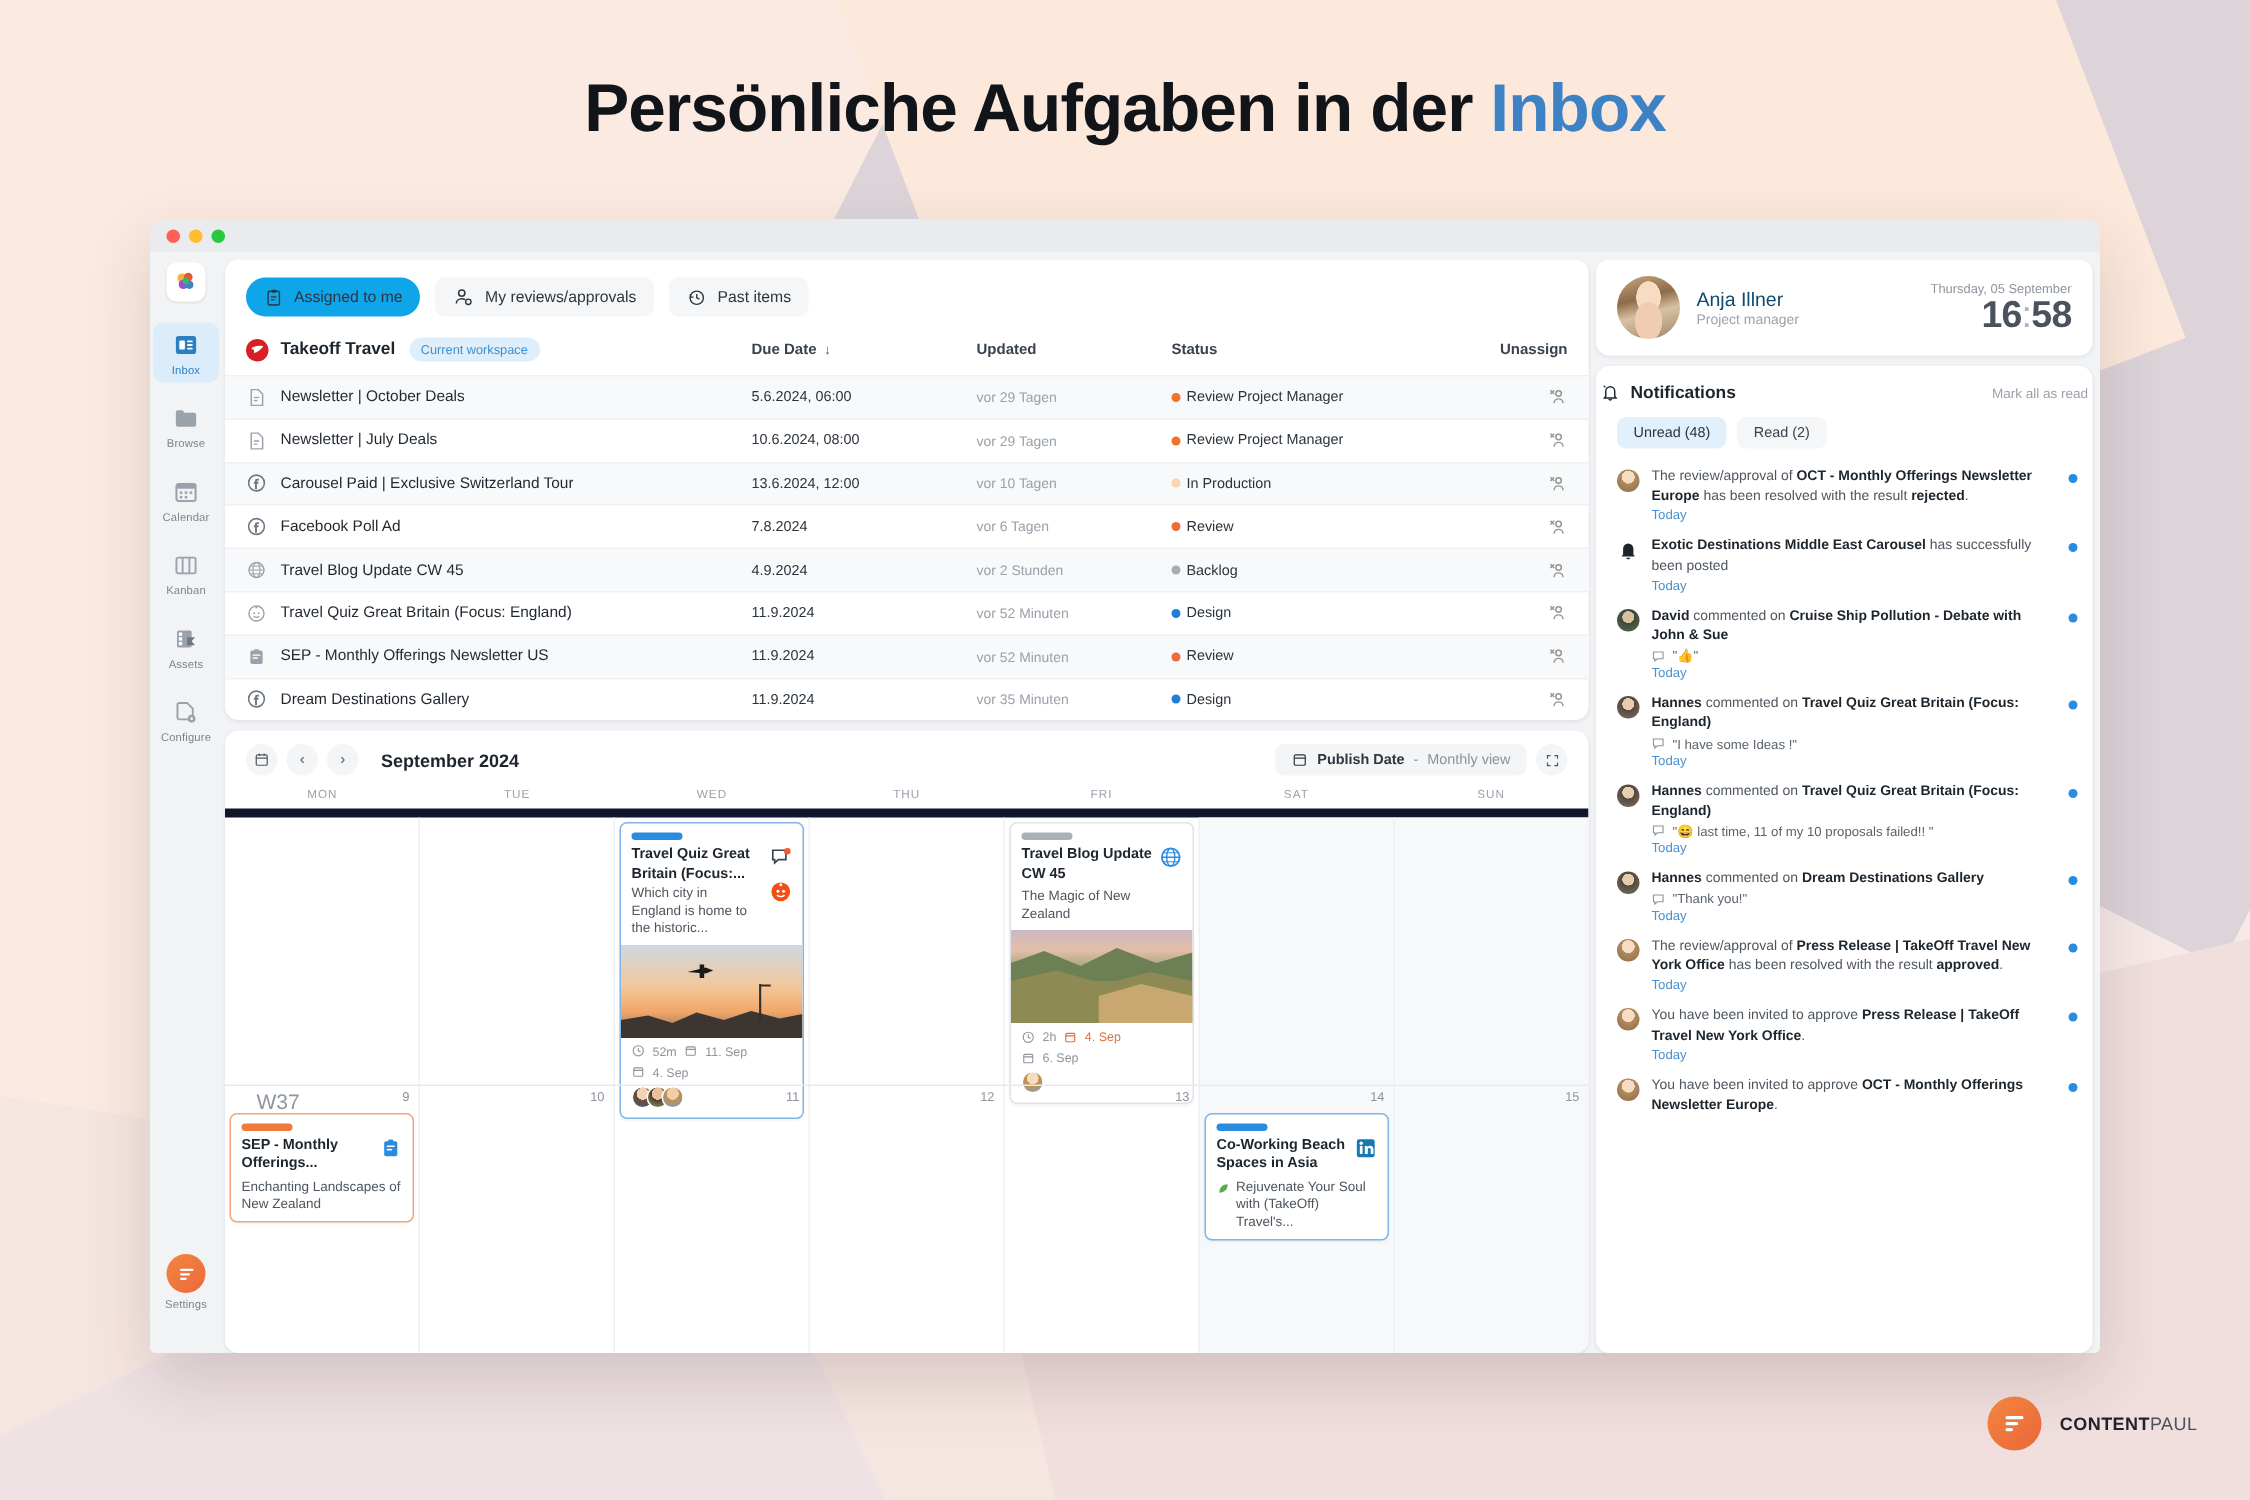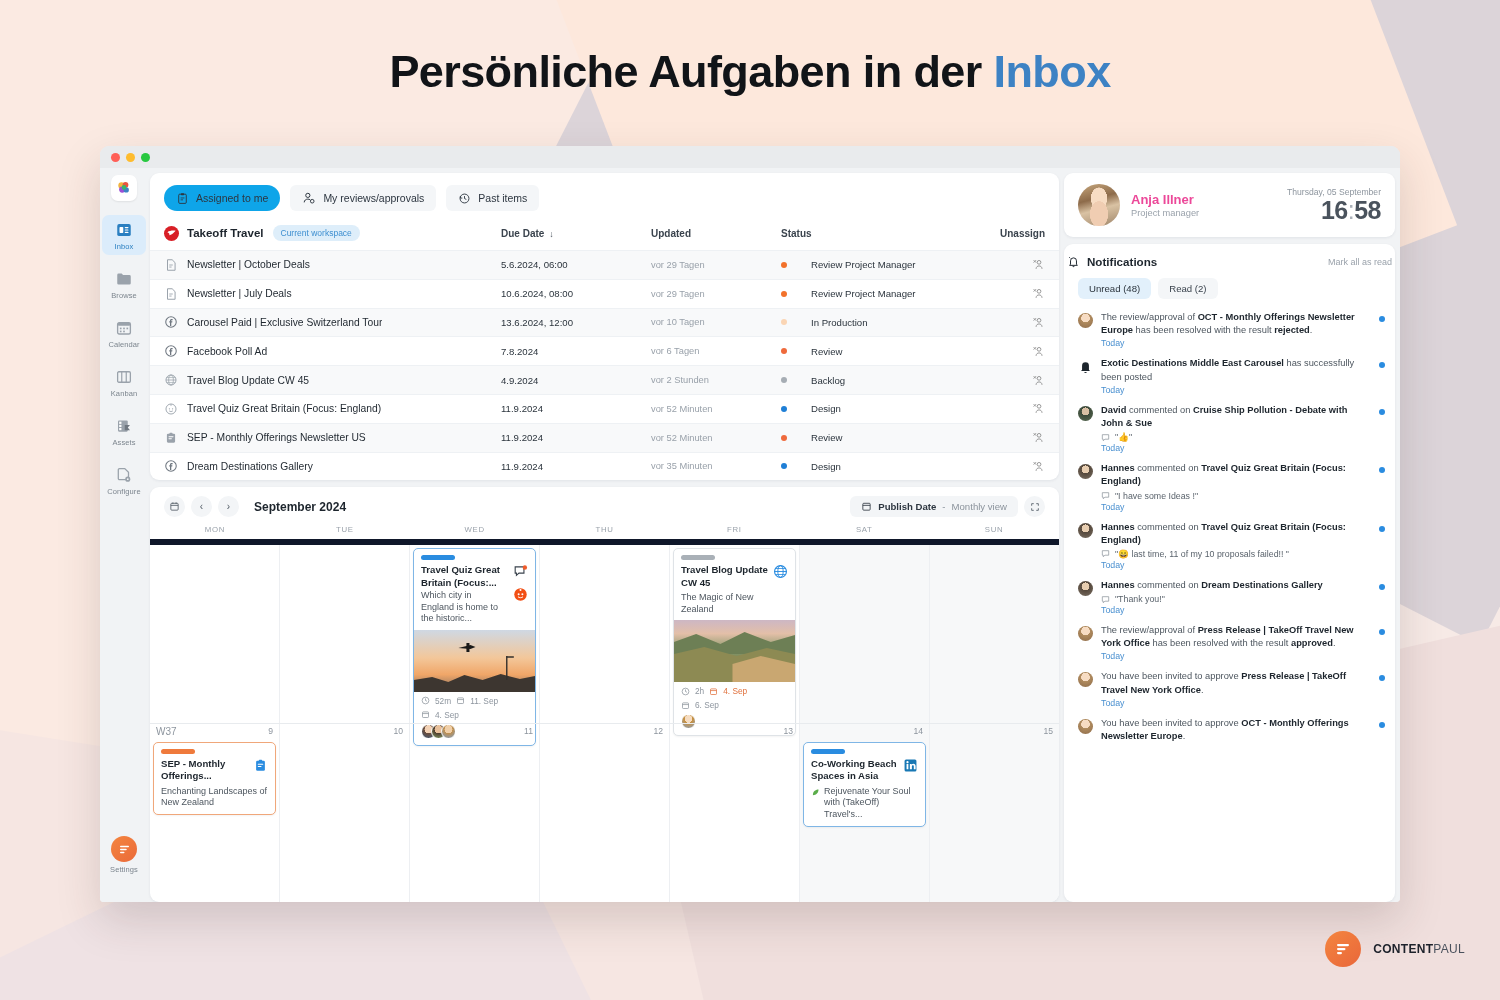--- a/index.html
+++ b/index.html
@@ -164,21 +164,21 @@
     padding: 0 14px; height: 28.8px;
     font-size: 10px; color: #323b45;
     border-top: 1px solid #eef1f4;
     cursor: pointer;
   }
   .row:nth-child(odd) { background: #f8f9fa; }
   .row-icon { width: 14px; height: 14px; margin-right: 9px; flex: none; }
   .row-title { font-size: 10.3px; color: #1f272f; white-space: nowrap; overflow: hidden; text-overflow: ellipsis; }
   .row .col-upd { color: #99a1aa; font-size: 9.3px; }
   .row .col-due { color: #2b343d; font-size: 9.6px; }
-  .status { display: flex; align-items: center; gap: 24px; font-size: 9.6px; color: #2b343d; }
+  .status { display: flex; align-items: center; gap: 4px; font-size: 9.6px; color: #2b343d; }
   .sdot { width: 6px; height: 6px; border-radius: 50%; flex: none; }
   .unassign-ico { width: 13px; height: 13px; opacity: .62; margin-left: auto; display:block; }
 
   
   .calcard { flex: 1; display: flex; flex-direction: column; overflow: hidden; }
   .caltop { display: flex; align-items: center; padding: 9px 14px 8px; gap: 6px; }
   .rnd-btn {
     width: 21px; height: 21px; border-radius: 50%; background: #f3f5f7;
     display: flex; align-items: center; justify-content: center;
     font-size: 10px; color: #505a64; cursor: pointer; flex: none;
@@ -194,21 +194,21 @@
   .weekhdr { display: flex; padding: 0 0 5px; }
   .weekhdr div { flex: 1; text-align: center; font-size: 7.8px; color: #9aa2ab; letter-spacing: .7px; }
 
   .grid { flex: 1; display: flex; flex-direction: column; border-top: 6px solid #0f172a; min-height: 0; }
   .gridrow { flex: 1; display: flex; min-height: 0; position: relative; }
   .gridrow + .gridrow { border-top: 1px solid #e8ebee; }
   .cell { flex: 1; border-right: 1px solid #edeff2; position: relative; padding: 3px; min-width: 0; }
   .cell:last-child { border-right: none; }
   .cell.weekend { background: #f7f8f9; }
   .daynum { position: absolute; top: 2px; right: 6px; font-size: 8.6px; color: #8d959e; }
-  .wknum { position: absolute; top: 2px; left: 6px; font-size: 10px; color: #8d959e; }
+  .wknum { position: absolute; top: 2px; left: 21px; font-size: 14px; color: #8d959e; }
 
   
   .ev {
     background: #fff; border: 1px solid #dfe3e7; border-radius: 5px;
     overflow: hidden; cursor: pointer;
     box-shadow: 0 1px 2px rgba(0,0,0,.05);
     display: flex; flex-direction: column;
   }
   .ev.blue { border-color: #7fb6e6; }
   .ev.orange { border-color: #f0a77a; }
@@ -228,21 +228,21 @@
   .sq-ico { width: 15px; height: 15px; flex: none; }
 
   
   .right { width: 336px; padding: 5px 5px 0 0; display: flex; flex-direction: column; gap: 7px; }
 
   .usercard { display: flex; align-items: center; padding: 11px 14px; gap: 11px; }
   .avatar-lg {
     width: 42px; height: 42px; border-radius: 50%;
     background-size: cover; background-position: center top; flex: none;
   }
-  .uname { font-size: 13px; font-weight: bold; color: #ec4899; }
+  .uname { font-size: 13px; font-weight: normal; color: #0c4a6e; }
   .urole { font-size: 9.3px; color: #9aa2ab; margin-top: 1px; }
   .clock { margin-left: auto; text-align: right; }
   .cdate { font-size: 8.6px; color: #8d959e; }
   .ctime { font-size: 25px; font-weight: bold; color: #4a535d; letter-spacing: -.5px; line-height: 1.08; }
   .ctime .colon { color: #aab1b9; font-weight: normal; }
 
   .notifcard { flex: 1; display: flex; flex-direction: column; overflow: hidden; padding: 11px 0 0; }
   .notif-head { display: flex; align-items: center; padding: 0 3px 10px; }
   .notif-title { font-size: 11.6px; font-weight: bold; color: #1d252d; margin-left: 7px; }
   .mark-read { margin-left: auto; font-size: 9px; color: #9aa2ab; cursor: pointer; }

